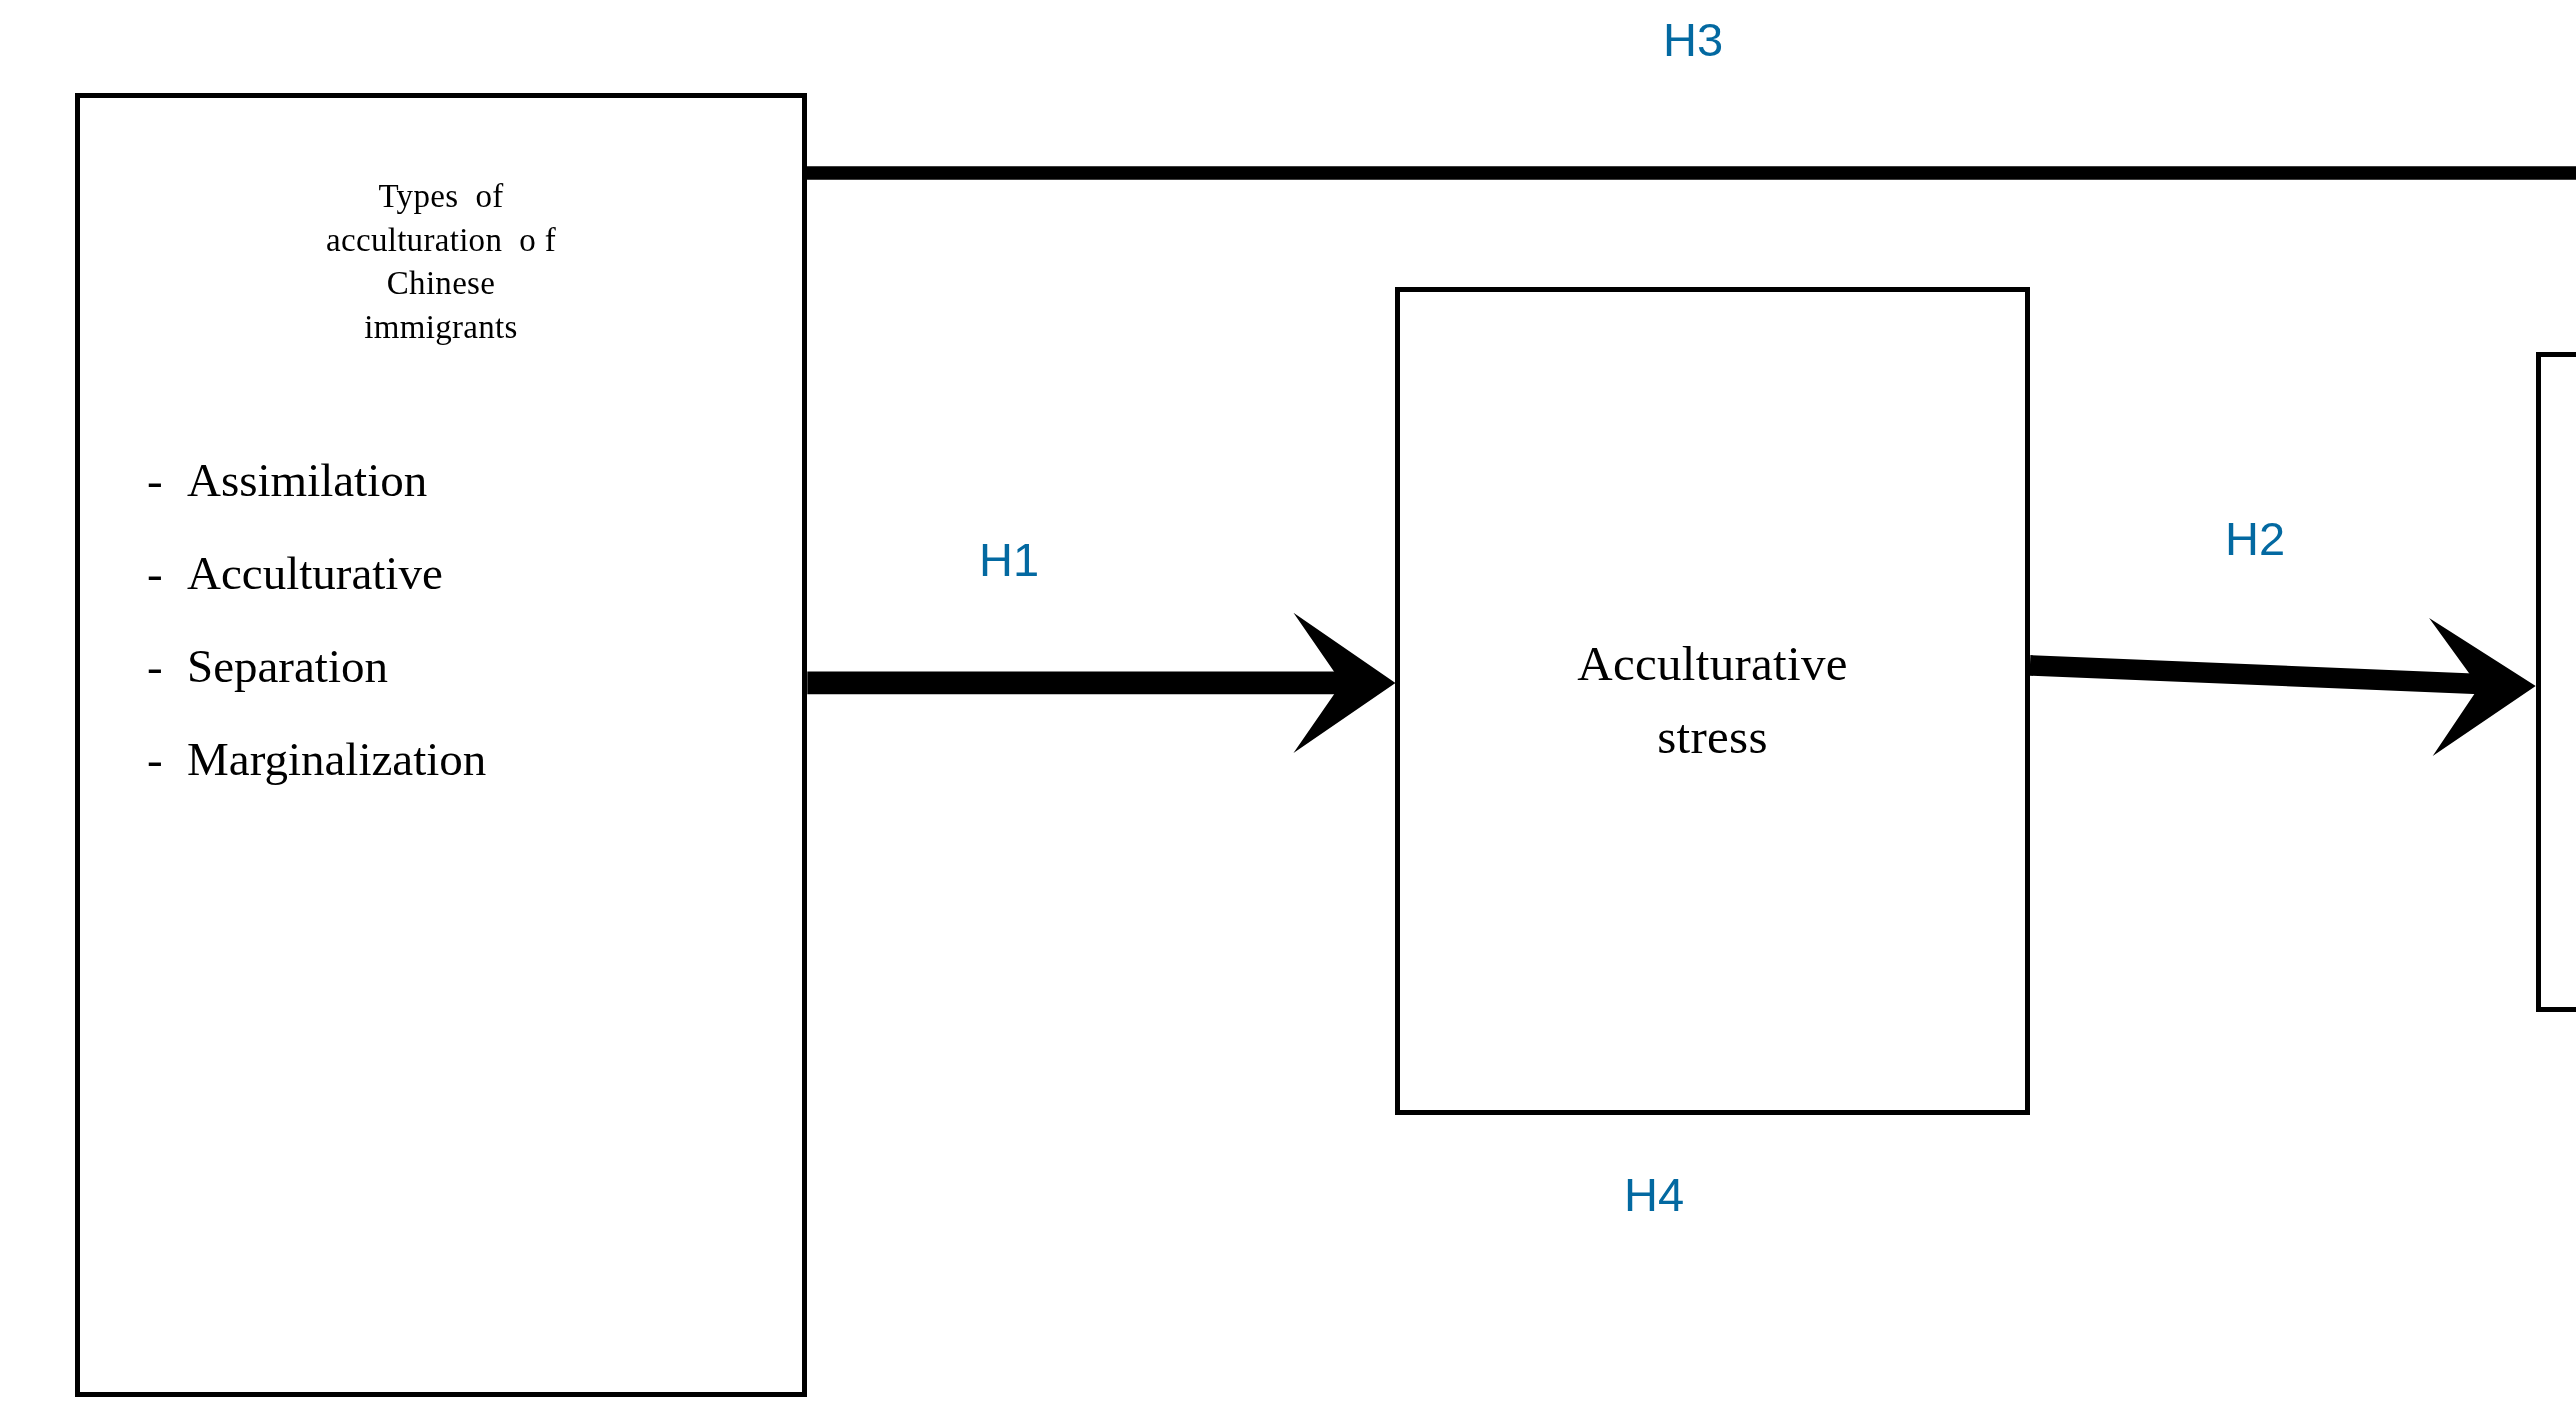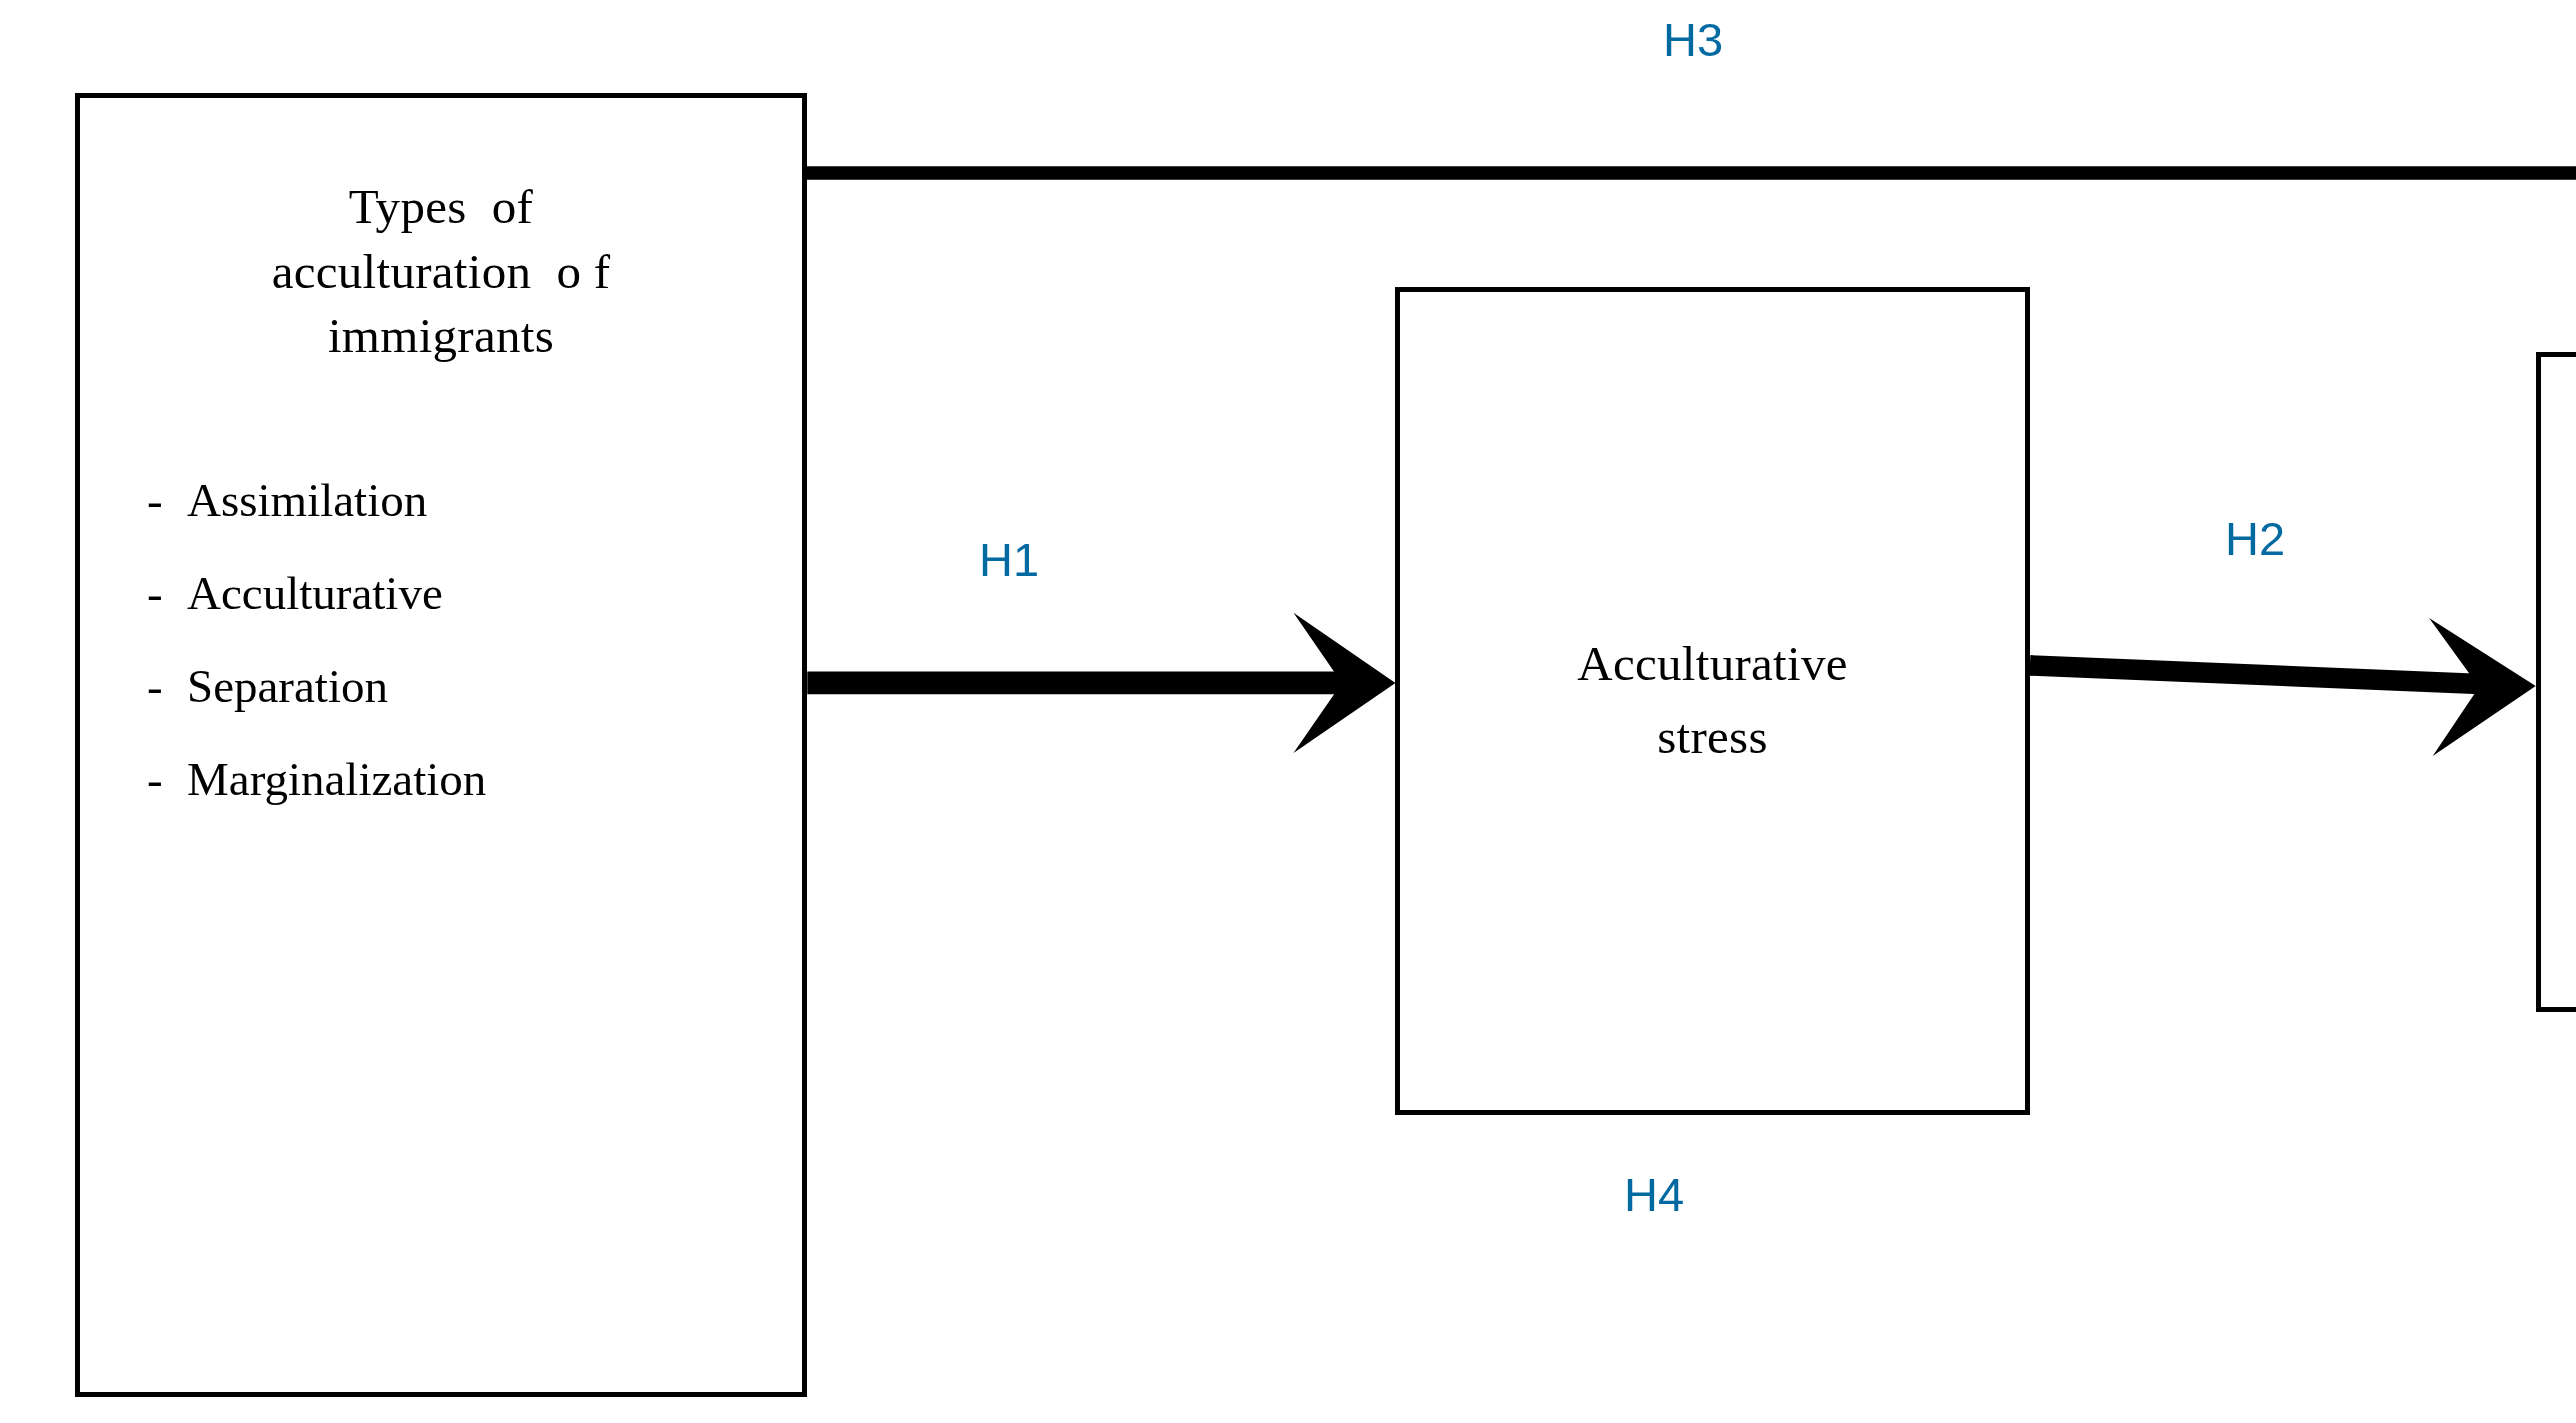--- a/index.html
+++ b/index.html
@@ -60,21 +60,21 @@
   .node-title {
     text-align: center;
     font-size: 49px;
     line-height: 1.30;
     letter-spacing: 0.3px;
   }
   #types-title {
     margin-top: 77px;
     padding: 0 47px;
     text-align: center;
-    font-size: 49px;
+    font-size: 33px;
     line-height: 1.32;
   }
   #types-title .ln { display: block; white-space: pre; }
 
   .types-list {
     margin-top: 108px;
     padding-left: 67px;
     display: flex;
     flex-direction: column;
     gap: 0px;
@@ -130,20 +130,21 @@
     <g>
       <path d="M 3940 1292 L 4860 1330" stroke="#000000" stroke-width="40" fill="none"></path>
       <path d="M 4715 1200 L 4922 1332 L 4722 1468 L 4812 1334 Z" fill="#000000"></path>
     </g>
   </svg>
 
   <div class="node-box" id="box-types">
     <div class="node-title" id="types-title">
       <span class="ln">Types  of</span>
       <span class="ln">acculturation  o f</span>
+      <span class="ln">Chinese</span>
       <span class="ln">immigrants</span>
     </div>
 
     <div class="types-list">
       <div class="list-item">
         <span class="dash">-</span>
         <span>Assimilation</span>
       </div>
       <div class="list-item">
         <span class="dash">-</span>

